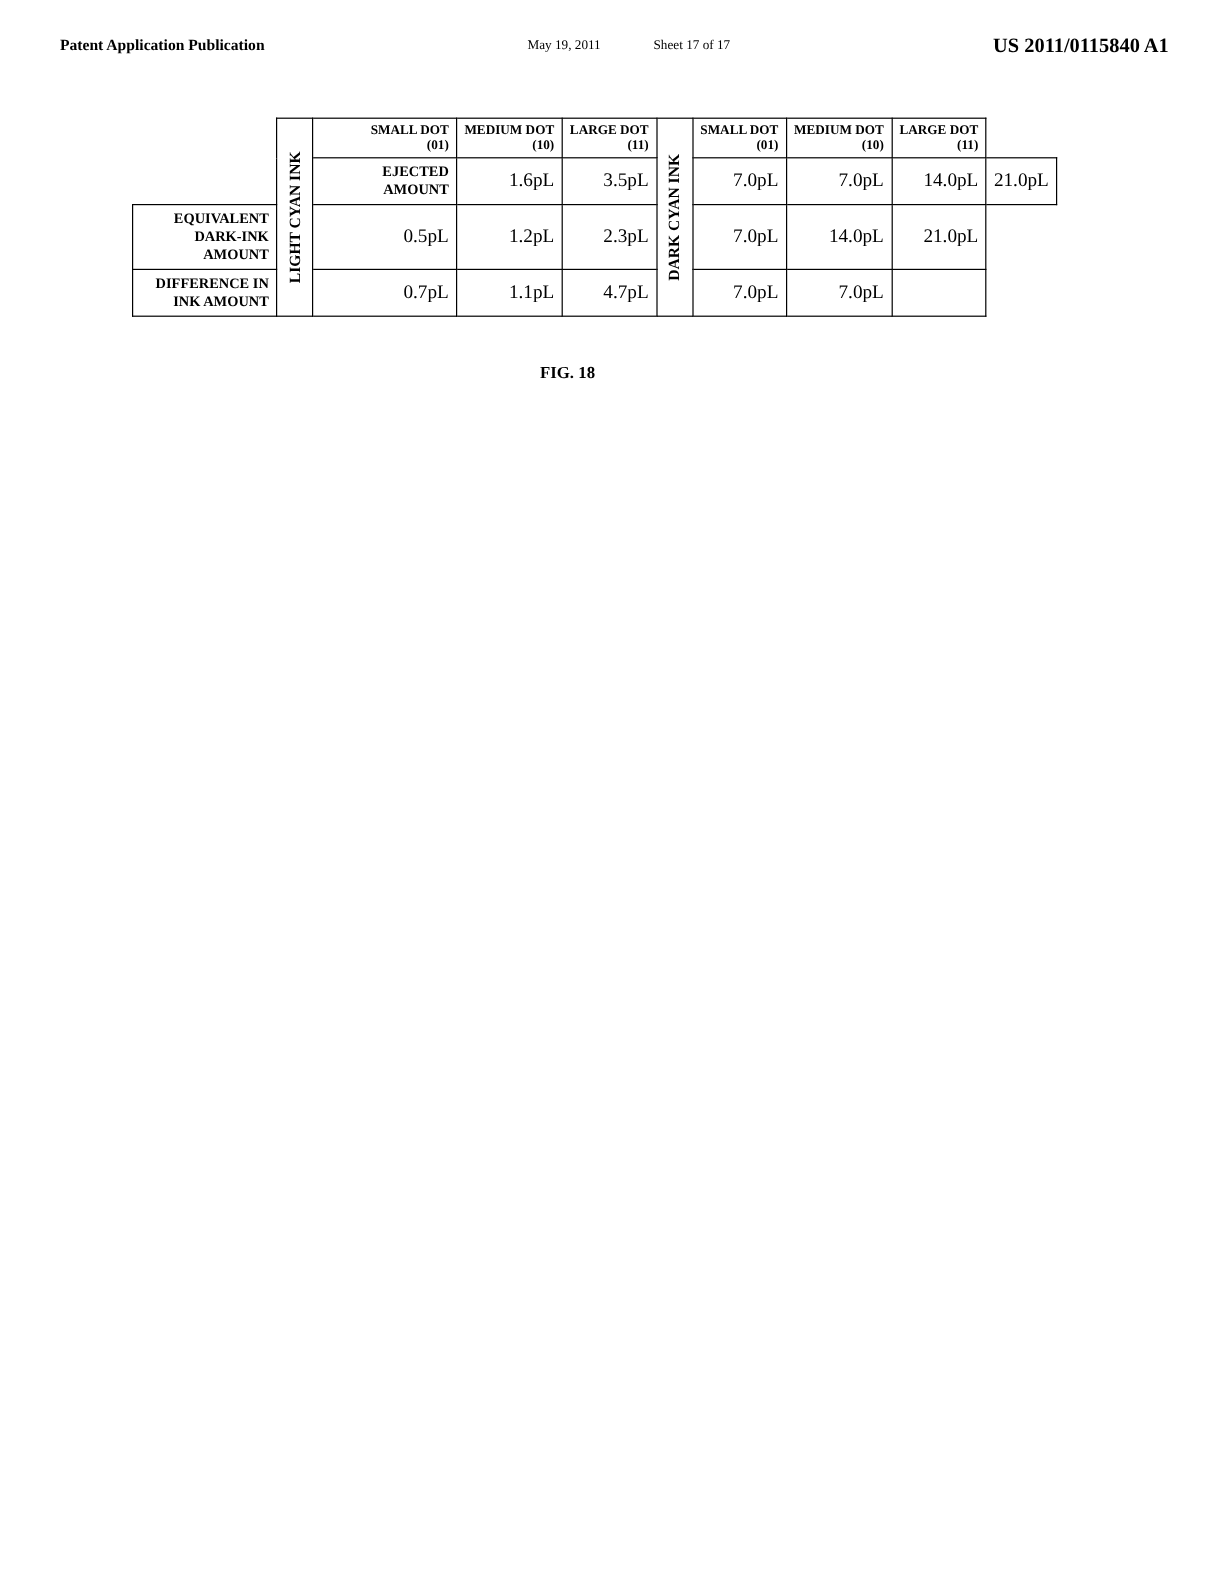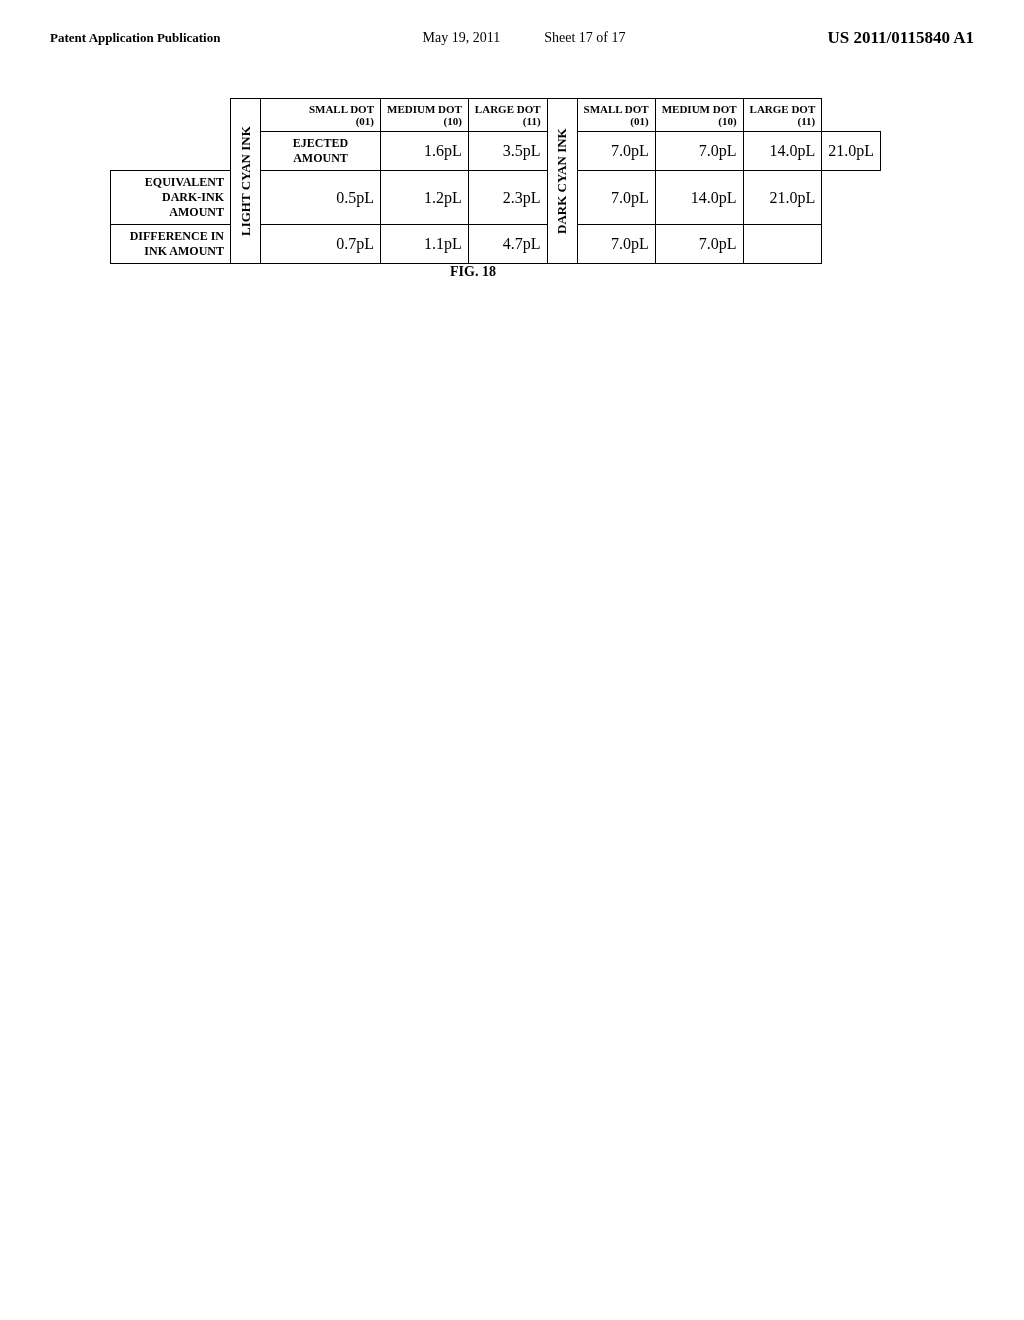--- a/index.html
+++ b/index.html
@@ -19,21 +19,21 @@
       padding: 28px 50px 10px 50px;
       font-size: 14px;
     }
 
     .header-left {
       font-weight: bold;
       font-size: 13px;
     }
 
     .header-center {
-      font-size: 14px;
+      font-size: 11px;
       display: flex;
       gap: 44px;
     }
 
     .header-right {
       font-size: 17px;
       font-weight: bold;
     }
 
     .main-content {
@@ -84,20 +84,21 @@
       font-size: 16px;
       min-width: 55px;
     }
 
     
     
 
     .fig-label {
       font-size: 14px;
       font-weight: bold;
+      margin-top: 40px;
       text-align: center;
       margin-left: 400px;
     }
 
     
     .v-text {
       writing-mode: vertical-rl;
       text-orientation: mixed;
       transform: rotate(180deg);
       white-space: nowrap;
@@ -144,21 +145,21 @@
           </td>
           <td class="sub-header" style="font-size:11px; min-width:58px;">
             <span>MEDIUM DOT<br>(10)</span>
           </td>
           <td class="sub-header" style="font-size:11px; min-width:58px;">
             <span>LARGE DOT<br>(11)</span>
           </td>
         </tr>
 
         <tr>
-          <td class="row-header" style="min-width:110px; text-align:center; font-size:12px; font-weight:bold;">
+          <td class="row-header" style="min-width:110px; text-align:right; font-size:12px; font-weight:bold;">
             <span>EJECTED AMOUNT</span>
           </td>
           <td class="val-cell"><span>1.6pL</span></td>
           <td class="val-cell"><span>3.5pL</span></td>
           <td class="val-cell"><span>7.0pL</span></td>
           <td class="val-cell"><span>7.0pL</span></td>
           <td class="val-cell"><span>14.0pL</span></td>
           <td class="val-cell"><span>21.0pL</span></td>
         </tr>
 

